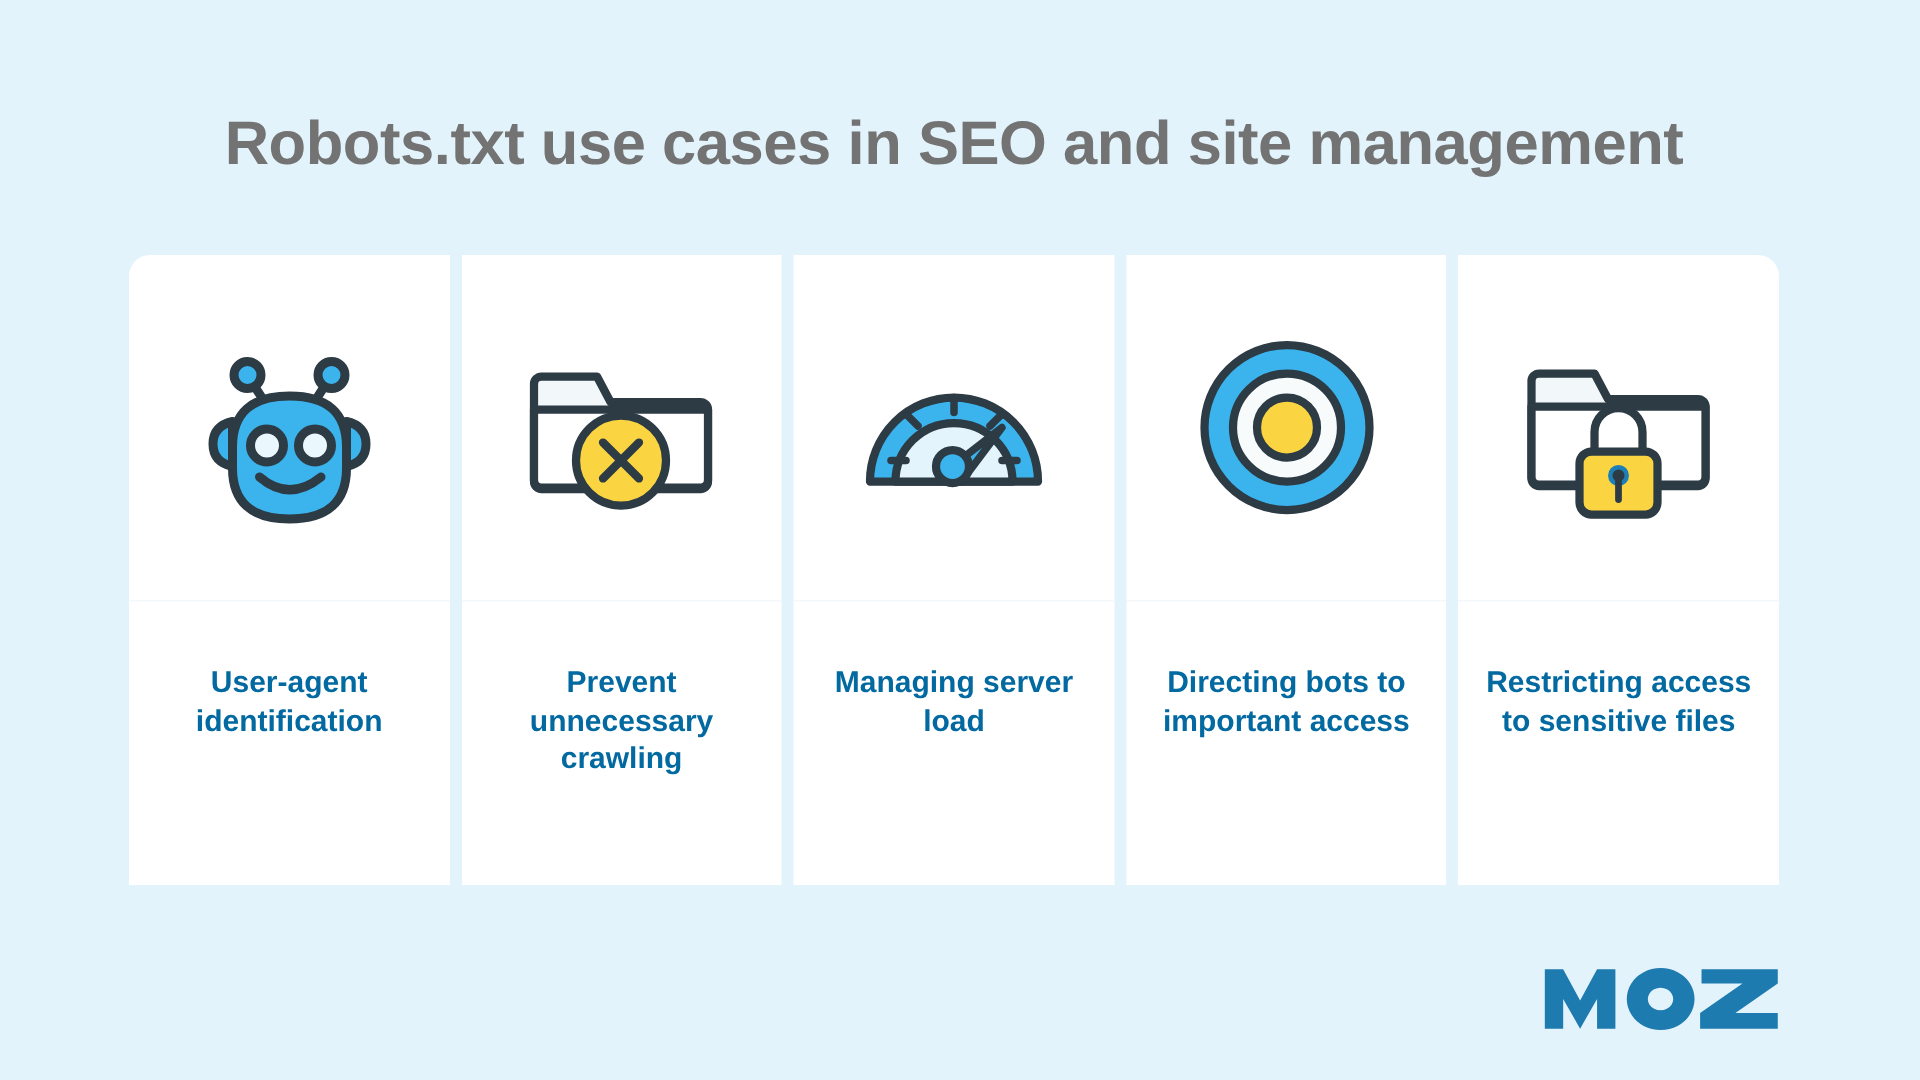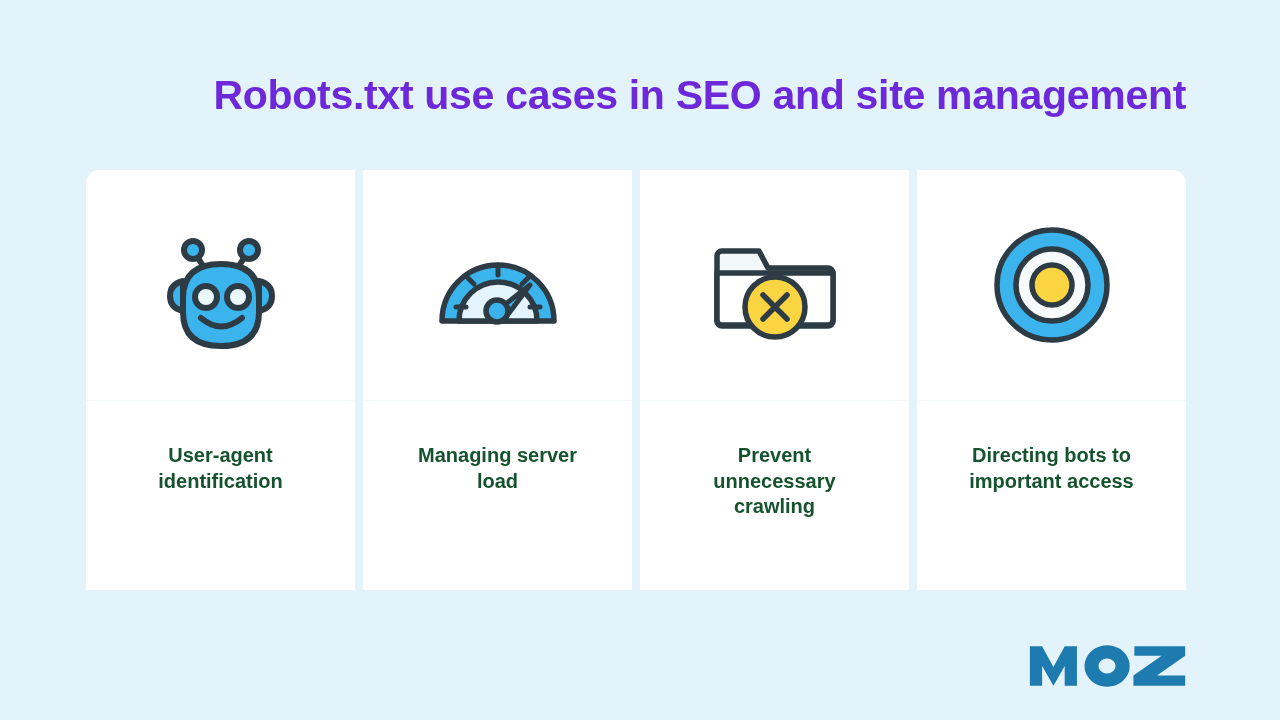--- a/index.html
+++ b/index.html
@@ -26,22 +26,22 @@
   
   .title {
     position: absolute;
     left: 86px;
     top: 66px;
     width: 1100px;
     font-size: 41px;
     font-weight: 700;
     line-height: 58px;
     letter-spacing: -0.3px;
-    color: #6d28d9;
-    text-align: right;
+    color: #737373;
+    text-align: center;
     white-space: nowrap;
   }
 
   
   .card-rail {
     position: absolute;
     left: 86px;
     top: 170px;
     width: 1100px;
     height: 420px;
@@ -79,21 +79,21 @@
     align-items: flex-start;
     justify-content: center;
     padding: 42px 14px 0 14px;
     box-sizing: border-box;
   }
 
   .card-label {
     font-size: 20px;
     font-weight: 700;
     line-height: 25.5px;
-    color: #14532d;
+    color: #0369a1;
     text-align: center;
     max-width: 190px;
   }
 
   .icon-svg {
     display: block;
   }
 
   
   .moz-logo {
@@ -142,20 +142,42 @@
         <div class="card-label">User-agent identification</div>
       </div>
     </div>
 
     <div class="card">
       <div class="card-icon-area">
         <span>
           <svg class="icon-svg" width="140" height="140" viewBox="0 0 140 140">
             <g stroke="#2d3b45" stroke-width="5.5" stroke-linejoin="round" stroke-linecap="round">
 
+              <path d="M17 36 h37 l9 17 h60 a5 5 0 0 1 5 5 v48 a5 5 0 0 1 -5 5 h-106 a5 5 0 0 1 -5 -5 v-65 a5 5 0 0 1 5 -5 z" fill="#f2f7f9"></path>
+
+              <path d="M12 58 h116 v47 a5 5 0 0 1 -5 5 h-106 a5 5 0 0 1 -5 -5 z" fill="#ffffff"></path>
+
+              <circle cx="70" cy="92" r="30" fill="#fbd541"></circle>
+              <line x1="58" y1="80" x2="82" y2="104"></line>
+              <line x1="82" y1="80" x2="58" y2="104"></line>
+            </g>
+          </svg>
+        </span>
+      </div>
+      <div class="card-label-area">
+        <div class="card-label">Prevent unnecessary crawling</div>
+      </div>
+    </div>
+
+    <div class="card">
+      <div class="card-icon-area">
+        <span>
+          <svg class="icon-svg" width="140" height="140" viewBox="0 0 140 140">
+            <g stroke="#2d3b45" stroke-width="5.5" stroke-linejoin="round" stroke-linecap="round">
+
               <path d="M14 106 a56 56 0 1 1 112 0 z" fill="#3bb4ee"></path>
 
               <path d="M31 106 a39 39 0 1 1 78 0 z" fill="#e3f4fd"></path>
 
               <line x1="70" y1="50" x2="70" y2="60" stroke-width="5"></line>
               <line x1="39" y1="62" x2="46" y2="69" stroke-width="5"></line>
               <line x1="101" y1="62" x2="94" y2="69" stroke-width="5"></line>
               <line x1="28" y1="92" x2="38" y2="92" stroke-width="5"></line>
               <line x1="112" y1="92" x2="102" y2="92" stroke-width="5"></line>
 
@@ -167,55 +189,57 @@
       </div>
       <div class="card-label-area">
         <div class="card-label">Managing server load</div>
       </div>
     </div>
 
     <div class="card">
       <div class="card-icon-area">
         <span>
           <svg class="icon-svg" width="140" height="140" viewBox="0 0 140 140">
-            <g stroke="#2d3b45" stroke-width="5.5" stroke-linejoin="round" stroke-linecap="round">
-
-              <path d="M17 36 h37 l9 17 h60 a5 5 0 0 1 5 5 v48 a5 5 0 0 1 -5 5 h-106 a5 5 0 0 1 -5 -5 v-65 a5 5 0 0 1 5 -5 z" fill="#f2f7f9"></path>
-
-              <path d="M12 58 h116 v47 a5 5 0 0 1 -5 5 h-106 a5 5 0 0 1 -5 -5 z" fill="#ffffff"></path>
-
-              <circle cx="70" cy="92" r="30" fill="#fbd541"></circle>
-              <line x1="58" y1="80" x2="82" y2="104"></line>
-              <line x1="82" y1="80" x2="58" y2="104"></line>
-            </g>
-          </svg>
-        </span>
-      </div>
-      <div class="card-label-area">
-        <div class="card-label">Prevent unnecessary crawling</div>
-      </div>
-    </div>
-
-    <div class="card">
-      <div class="card-icon-area">
-        <span>
-          <svg class="icon-svg" width="140" height="140" viewBox="0 0 140 140">
             <g stroke="#2d3b45" stroke-width="5.5">
               <circle cx="70" cy="70" r="55" fill="#3bb4ee"></circle>
               <circle cx="70" cy="70" r="36" fill="#f7fbfc"></circle>
               <circle cx="70" cy="70" r="20" fill="#fbd541"></circle>
             </g>
           </svg>
         </span>
       </div>
       <div class="card-label-area">
         <div class="card-label">Directing bots to important access</div>
       </div>
     </div>
 
+    <div class="card">
+      <div class="card-icon-area">
+        <span>
+          <svg class="icon-svg" width="140" height="140" viewBox="0 0 140 140">
+            <g stroke="#2d3b45" stroke-width="5.5" stroke-linejoin="round" stroke-linecap="round">
+
+              <path d="M17 34 h37 l9 17 h60 a5 5 0 0 1 5 5 v48 a5 5 0 0 1 -5 5 h-106 a5 5 0 0 1 -5 -5 v-65 a5 5 0 0 1 5 -5 z" fill="#f2f7f9"></path>
+
+              <path d="M12 56 h116 v47 a5 5 0 0 1 -5 5 h-106 a5 5 0 0 1 -5 -5 z" fill="#ffffff"></path>
+
+              <path d="M54 90 v-17 a16 16 0 0 1 32 0 v17" fill="none"></path>
+
+              <rect x="44" y="86" width="52" height="42" rx="8" fill="#fbd541"></rect>
+
+              <circle cx="70" cy="102" r="5.5" fill="#2d3b45" stroke="#1d7fb8" stroke-width="3"></circle>
+              <line x1="70" y1="105" x2="70" y2="118" stroke-width="4.5"></line>
+            </g>
+          </svg>
+        </span>
+      </div>
+      <div class="card-label-area">
+        <div class="card-label">Restricting access to sensitive files</div>
+      </div>
+    </div>
 
   </div>
 
   <div class="moz-logo">
     <svg viewBox="0 0 170 54" width="160" height="52">
       <g fill="#1e7bb0">
 
         <path d="M2 6 h13 l12 22 l12 -22 h13 v42 h-13 v-21 l-12 21 l-12 -21 v21 h-13 z"></path>
 
         <path d="M84 5 a24 22 0 1 0 0.1 0 z m0 14 a9 8 0 1 1 -0.1 0 z"></path>

